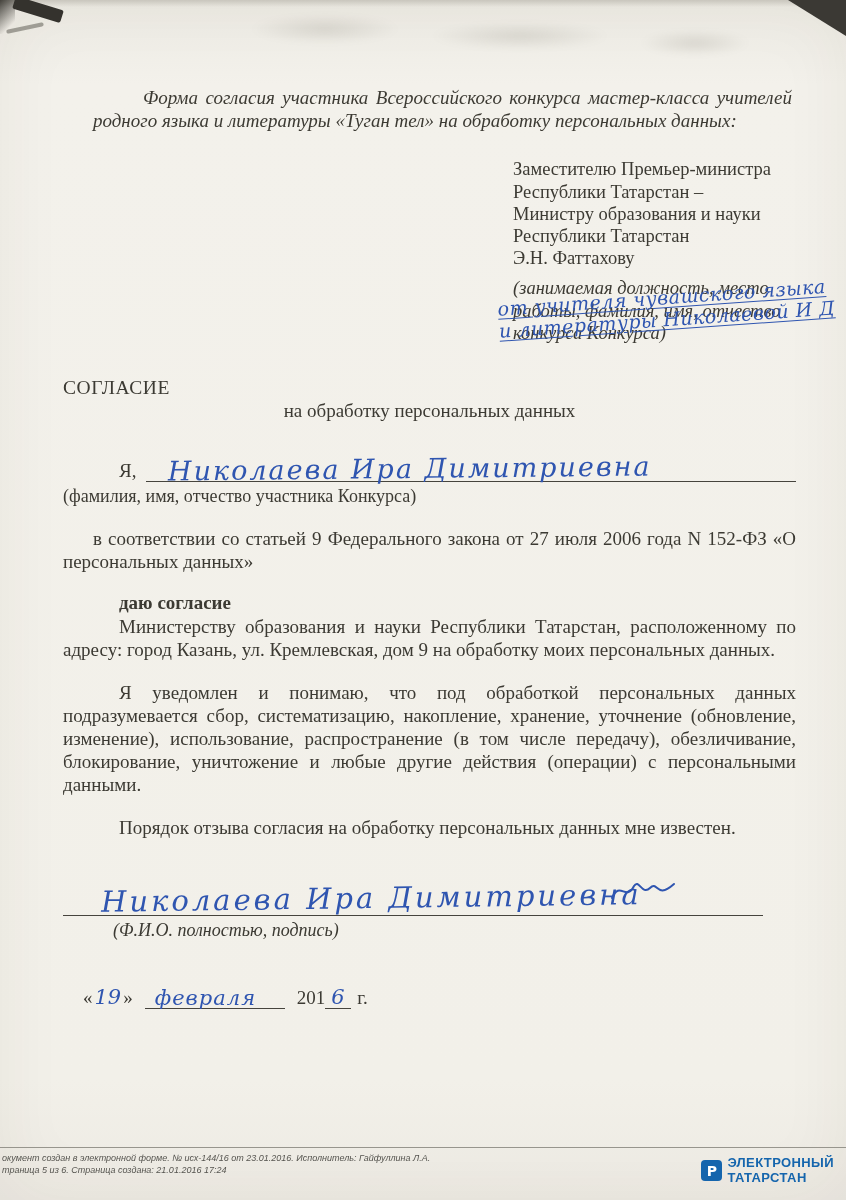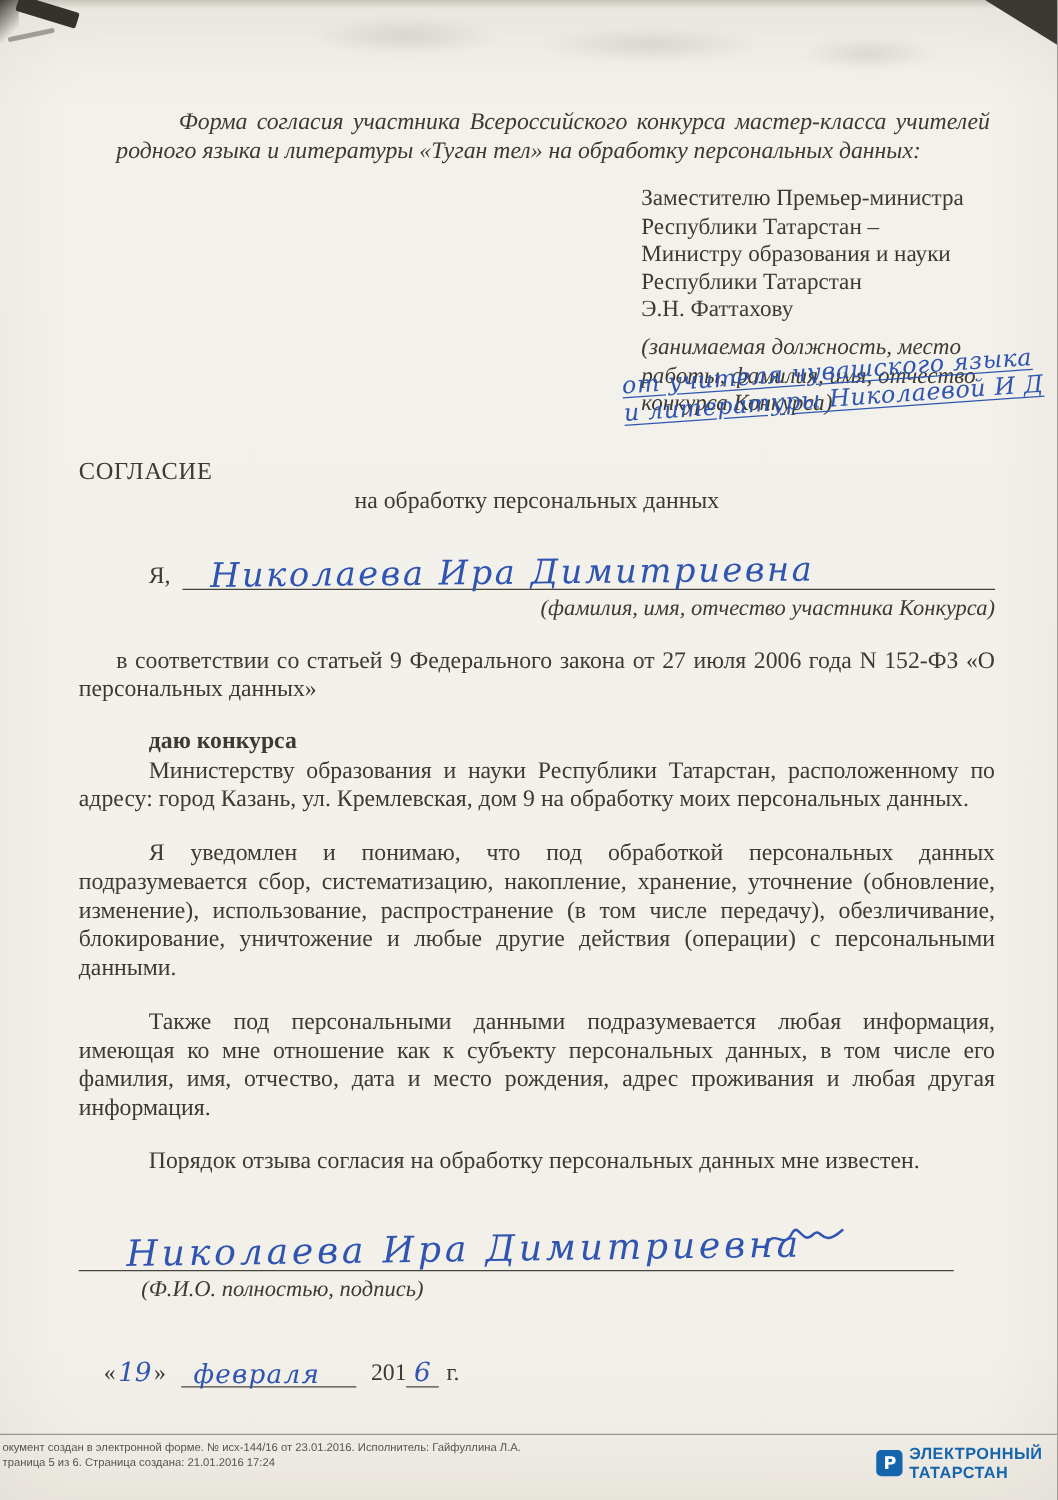--- a/index.html
+++ b/index.html
@@ -30,35 +30,35 @@
     clip-path:polygon(0 0,100% 0,100% 100%);}
   .smudge{position:absolute;border-radius:50%;filter:blur(3px);opacity:.17;
     background:radial-gradient(closest-side,#6f6a5d,rgba(0,0,0,0));}
   .sm1{left:250px;top:14px;width:150px;height:30px;}
   .sm2{left:430px;top:22px;width:180px;height:28px;}
   .sm3{left:640px;top:30px;width:110px;height:26px;}
 
   
   .preamble{margin:86px 4px 0 30px;font-size:19px;font-style:italic;
     text-align:justify;text-indent:50px;line-height:1.22;}
-  .addressee{margin:16px 0 0 450px;width:292px;font-size:18.5px;line-height:1.2;}
+  .addressee{margin:26px 0 0 450px;width:292px;font-size:18.5px;line-height:1.2;}
   .addr-note{margin:8px 0 0 450px;width:292px;font-size:18.5px;font-style:italic;line-height:1.22;}
   .hw{font-family:"DejaVu Serif", serif;font-style:italic;color:var(--handwriting);}
   .hw-from{position:absolute;left:498px;top:287px;width:340px;transform:rotate(-4deg);
     font-size:19px;line-height:1.15;letter-spacing:.5px;}
   .hw-from div{text-decoration:underline;text-underline-offset:3px;}
   .title{margin-top:32px;text-align:left;font-size:19.5px;letter-spacing:.6px;}
   .subtitle{margin-top:1px;text-align:center;font-size:19px;}
   .ya-row{display:flex;align-items:flex-end;margin:26px 0 0 0;font-size:19px;}
   .ya-row .ya{margin-left:56px;}
   .fill-line{flex:1;margin-left:10px;border-bottom:1.6px solid #46443d;
     position:relative;height:34px;}
   .fill-line .hw-name{position:absolute;left:22px;bottom:-3px;font-size:27px;
     letter-spacing:2px;white-space:nowrap;transform:rotate(-.6deg);}
-  .name-note{margin-top:4px;text-align:right;font-size:18px;font-style:italic;}
+  .name-note{margin-top:4px;text-align:left;font-size:18px;}
   .law{margin-top:20px;font-size:19px;text-align:justify;text-indent:30px;line-height:1.22;}
   .consent{margin:6px 0 0 56px;font-size:19px;font-weight:bold;}
   .par{margin-top:1px;font-size:19px;text-align:justify;text-indent:56px;line-height:1.22;}
   .par-last{margin-top:16px;}
   .sig-row{position:relative;margin-top:10px;height:58px;}
   .sig-line{position:absolute;left:0;bottom:0;width:700px;border-bottom:1.6px solid #46443d;}
   .sig-row .hw-name{position:absolute;left:38px;bottom:1px;font-size:29px;
     letter-spacing:3px;white-space:nowrap;transform:rotate(-.8deg);}
   .sig-mark{position:absolute;left:545px;bottom:6px;}
   .sig-note{margin:4px 0 0 50px;font-size:18px;font-style:italic;}
@@ -67,21 +67,21 @@
   .month-line{width:140px;border-bottom:1.5px solid #46443d;text-align:left;
     margin:0 12px;position:relative;height:28px;}
   .month-line .hw-month{position:absolute;left:10px;bottom:-2px;font-size:21px;letter-spacing:1px;}
   .year-digit-line{width:26px;border-bottom:1.5px solid #46443d;text-align:center;height:26px;position:relative;}
   .year-digit-line .hw-digit{position:absolute;left:6px;bottom:-1px;font-size:21px;}
   .date-suffix{margin-left:6px;}
 
   
   .footer-sep{position:absolute;left:0;right:0;top:1147px;height:1px;background:#97958d;}
   .footer-text{position:absolute;left:2px;top:1152px;font-family:"Liberation Sans",sans-serif;
-    font-size:9px;color:var(--footer_text);line-height:1.35;}
+    font-size:9px;color:var(--footer_text);line-height:1.35;font-style:italic;}
   .logo{position:absolute;right:12px;top:1156px;display:flex;align-items:center;}
   .logo-icon{width:21px;height:21px;background:var(--logo_blue);border-radius:4px;
     color:#fff;font-family:"DejaVu Sans",sans-serif;font-weight:bold;font-size:14px;
     display:flex;align-items:center;justify-content:center;}
   .logo-text{margin-left:5px;font-family:"Liberation Sans",sans-serif;font-weight:bold;
     font-size:13px;color:var(--logo_blue);letter-spacing:.4px;line-height:1.15;}
 </style>
 </head>
 <body>
 
@@ -115,24 +115,23 @@
 
     <div class="ya-row">
       <span class="ya">Я,</span>
       <span class="fill-line">
         <span class="hw hw-name">Николаева Ира Димитриевна</span>
       </span>
     </div>
     <div class="name-note">(фамилия, имя, отчество участника Конкурса)</div>
 
     <p class="law">в соответствии со статьей 9 Федерального закона от 27 июля 2006 года N 152-ФЗ «О персональных данных»</p>
-    <div class="consent">даю конкурса</div>
+    <div class="consent">даю согласие</div>
     <p class="par">Министерству образования и науки Республики Татарстан, расположенному по адресу: город Казань, ул. Кремлевская, дом 9 на обработку моих персональных данных.</p>
     <p class="par">Я уведомлен и понимаю, что под обработкой персональных данных подразумевается сбор, систематизацию, накопление, хранение, уточнение (обновление, изменение), использование, распространение (в том числе передачу), обезличивание, блокирование, уничтожение и любые другие действия (операции) с персональными данными.</p>
-    <p class="par">Также под персональными данными подразумевается любая информация, имеющая ко мне отношение как к субъекту персональных данных, в том числе его фамилия, имя, отчество, дата и место рождения, адрес проживания и любая другая информация.</p>
     <p class="par par-last">Порядок отзыва согласия на обработку персональных данных мне известен.</p>
 
     <div class="sig-row">
       <span class="sig-line"></span>
       <span class="hw hw-name">Николаева Ира Димитриевна</span>
       <span class="sig-mark">
         <svg width="70" height="30" viewBox="0 0 70 30">
           <path d="M4 22 C 12 4, 18 26, 26 10 C 31 2, 34 20, 42 12 C 50 4, 48 24, 66 8" stroke="#2f55b0" stroke-width="2" fill="none" stroke-linecap="round"></path>
         </svg>
       </span>

